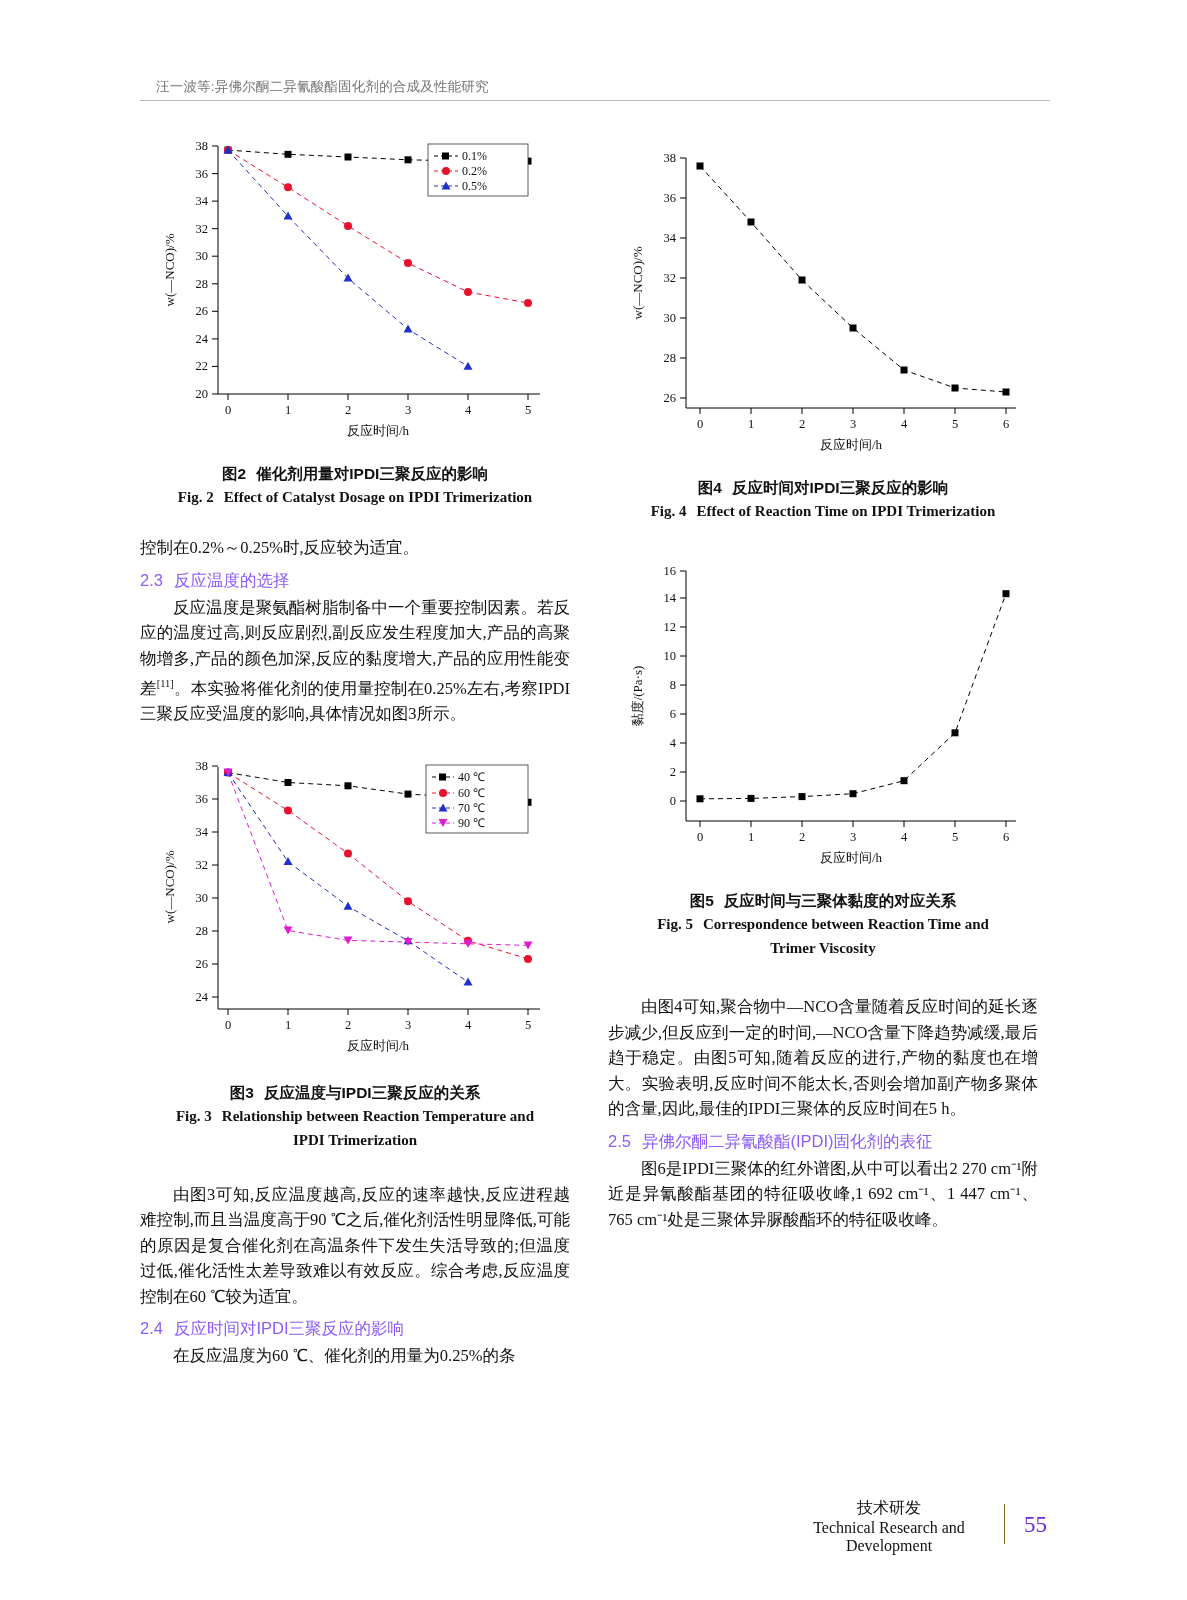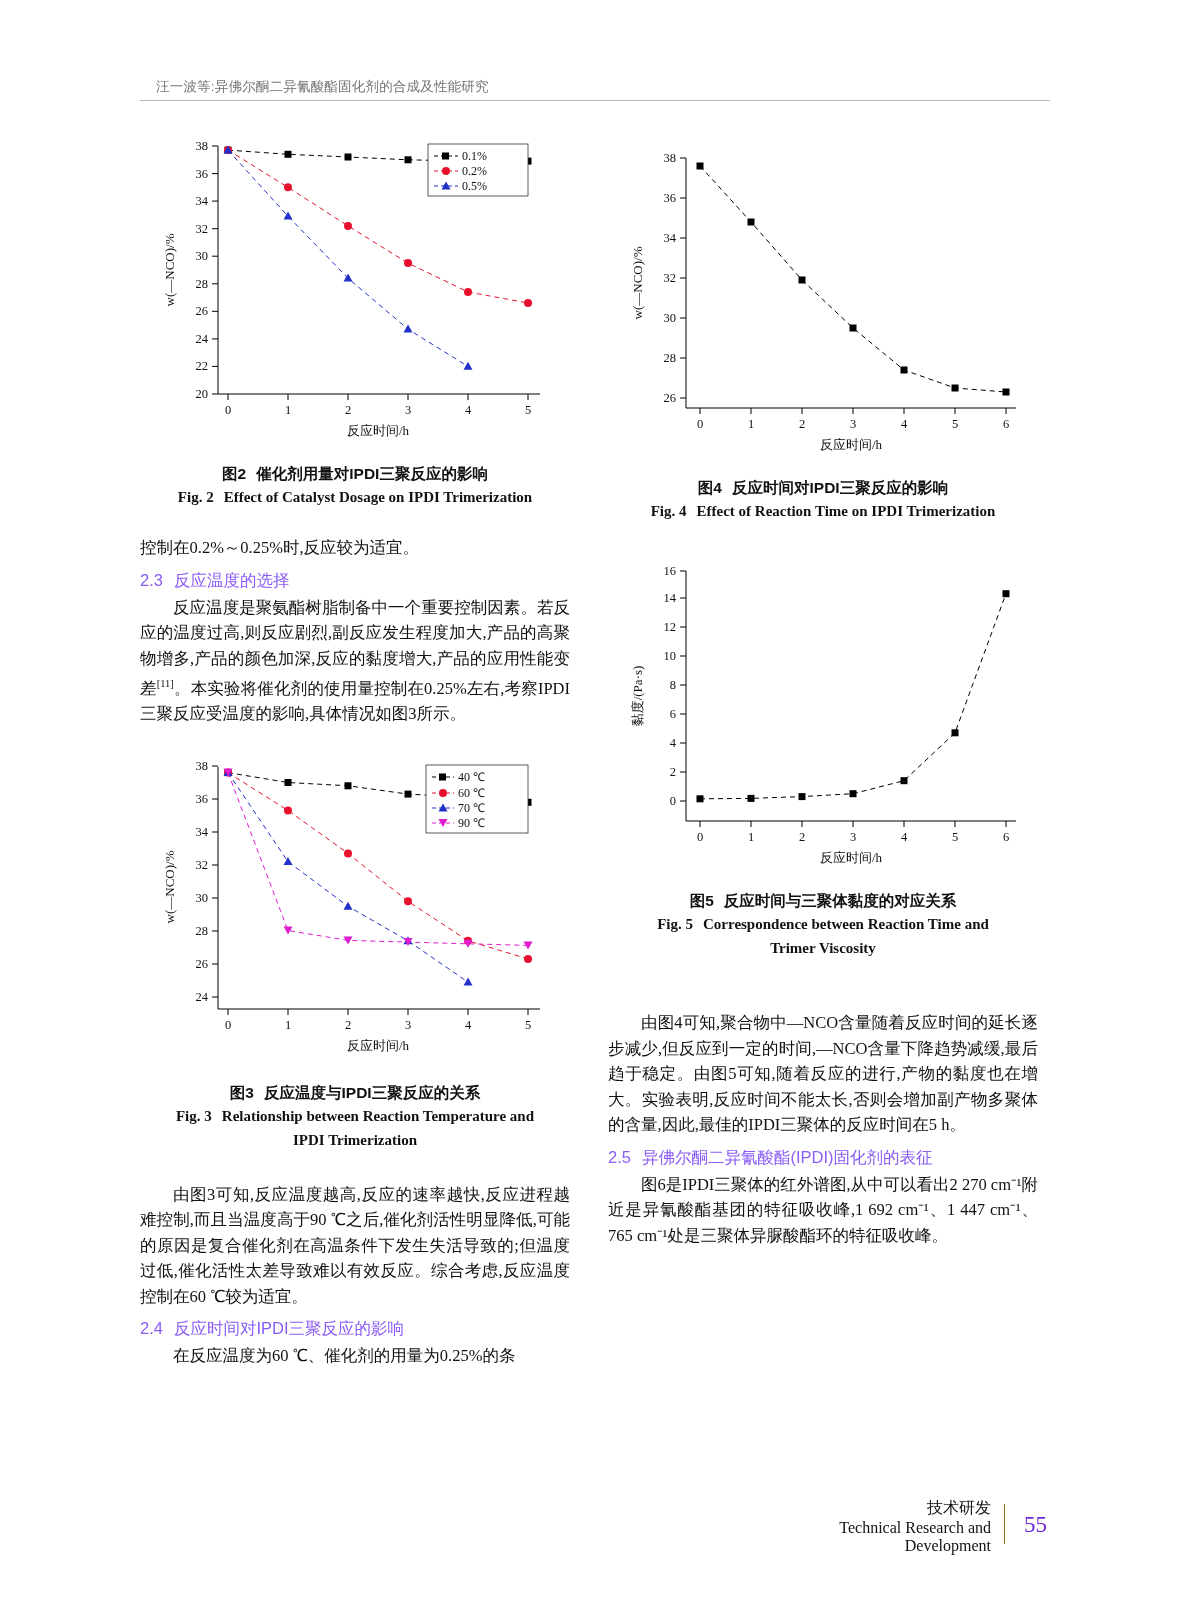--- a/index.html
+++ b/index.html
@@ -56,21 +56,21 @@
   .cap .en{font-size:15px;}
   .cap .lbl{margin-right:10px;}
 
   
   .chartbox{position:relative;}
   .chartbox svg{display:block;}
   .axis-label{font-family:"Liberation Serif",serif;font-size:13px;fill:#111;}
   .tick-label{font-family:"Liberation Serif",serif;font-size:12.5px;fill:#111;}
   .legend-txt{font-family:"Liberation Serif",serif;font-size:12px;fill:#111;}
   .footwrap{position:absolute;right:140px;bottom:48px;width:260px;height:54px;}
-  .footwrap .txt{position:absolute;right:56px;top:0;text-align:right;}
+  .footwrap .txt{position:absolute;right:56px;top:0;text-align:center;}
   .footwrap .num{position:absolute;right:0;top:14px;font-size:23px;color:#6d28d9;font-family:"Liberation Serif",serif;}
   .footwrap .bar{position:absolute;right:42px;top:6px;width:1.5px;height:40px;background:#8a6d1f;}
 </style>
 </head>
 <body>
 
 <div class="page">
 
   <div class="runhead">汪一波等:异佛尔酮二异氰酸酯固化剂的合成及性能研究</div>
   <div class="runrule"></div>
@@ -406,21 +406,21 @@
         </g>
       </svg>
     </div>
 
     <div class="cap">
       <div><span class="cn lbl">图5</span><span class="cn">反应时间与三聚体黏度的对应关系</span></div>
       <div><span class="en lbl">Fig. 5</span><span class="en">Correspondence between Reaction Time and</span></div>
       <div><span class="en">Trimer Viscosity</span></div>
     </div>
 
-    <p class="body indent" style="margin-top:50px">由图4可知,聚合物中—NCO含量随着反应时间的延长逐步减少,但反应到一定的时间,—NCO含量下降趋势减缓,最后趋于稳定。由图5可知,随着反应的进行,产物的黏度也在增大。实验表明,反应时间不能太长,否则会增加副产物多聚体的含量,因此,最佳的IPDI三聚体的反应时间在5 h。</p>
+    <p class="body indent" style="margin-top:34px">由图4可知,聚合物中—NCO含量随着反应时间的延长逐步减少,但反应到一定的时间,—NCO含量下降趋势减缓,最后趋于稳定。由图5可知,随着反应的进行,产物的黏度也在增大。实验表明,反应时间不能太长,否则会增加副产物多聚体的含量,因此,最佳的IPDI三聚体的反应时间在5 h。</p>
 
     <div class="sec">
       <span class="num">2.5</span><span>异佛尔酮二异氰酸酯(IPDI)固化剂的表征</span>
     </div>
 
     <p class="body indent">图6是IPDI三聚体的红外谱图,从中可以看出2 270 cm⁻¹附近是异氰酸酯基团的特征吸收峰,1 692 cm⁻¹、1 447 cm⁻¹、765 cm⁻¹处是三聚体异脲酸酯环的特征吸收峰。</p>
   </div>
 
   <div class="footwrap">
     <div class="txt">

